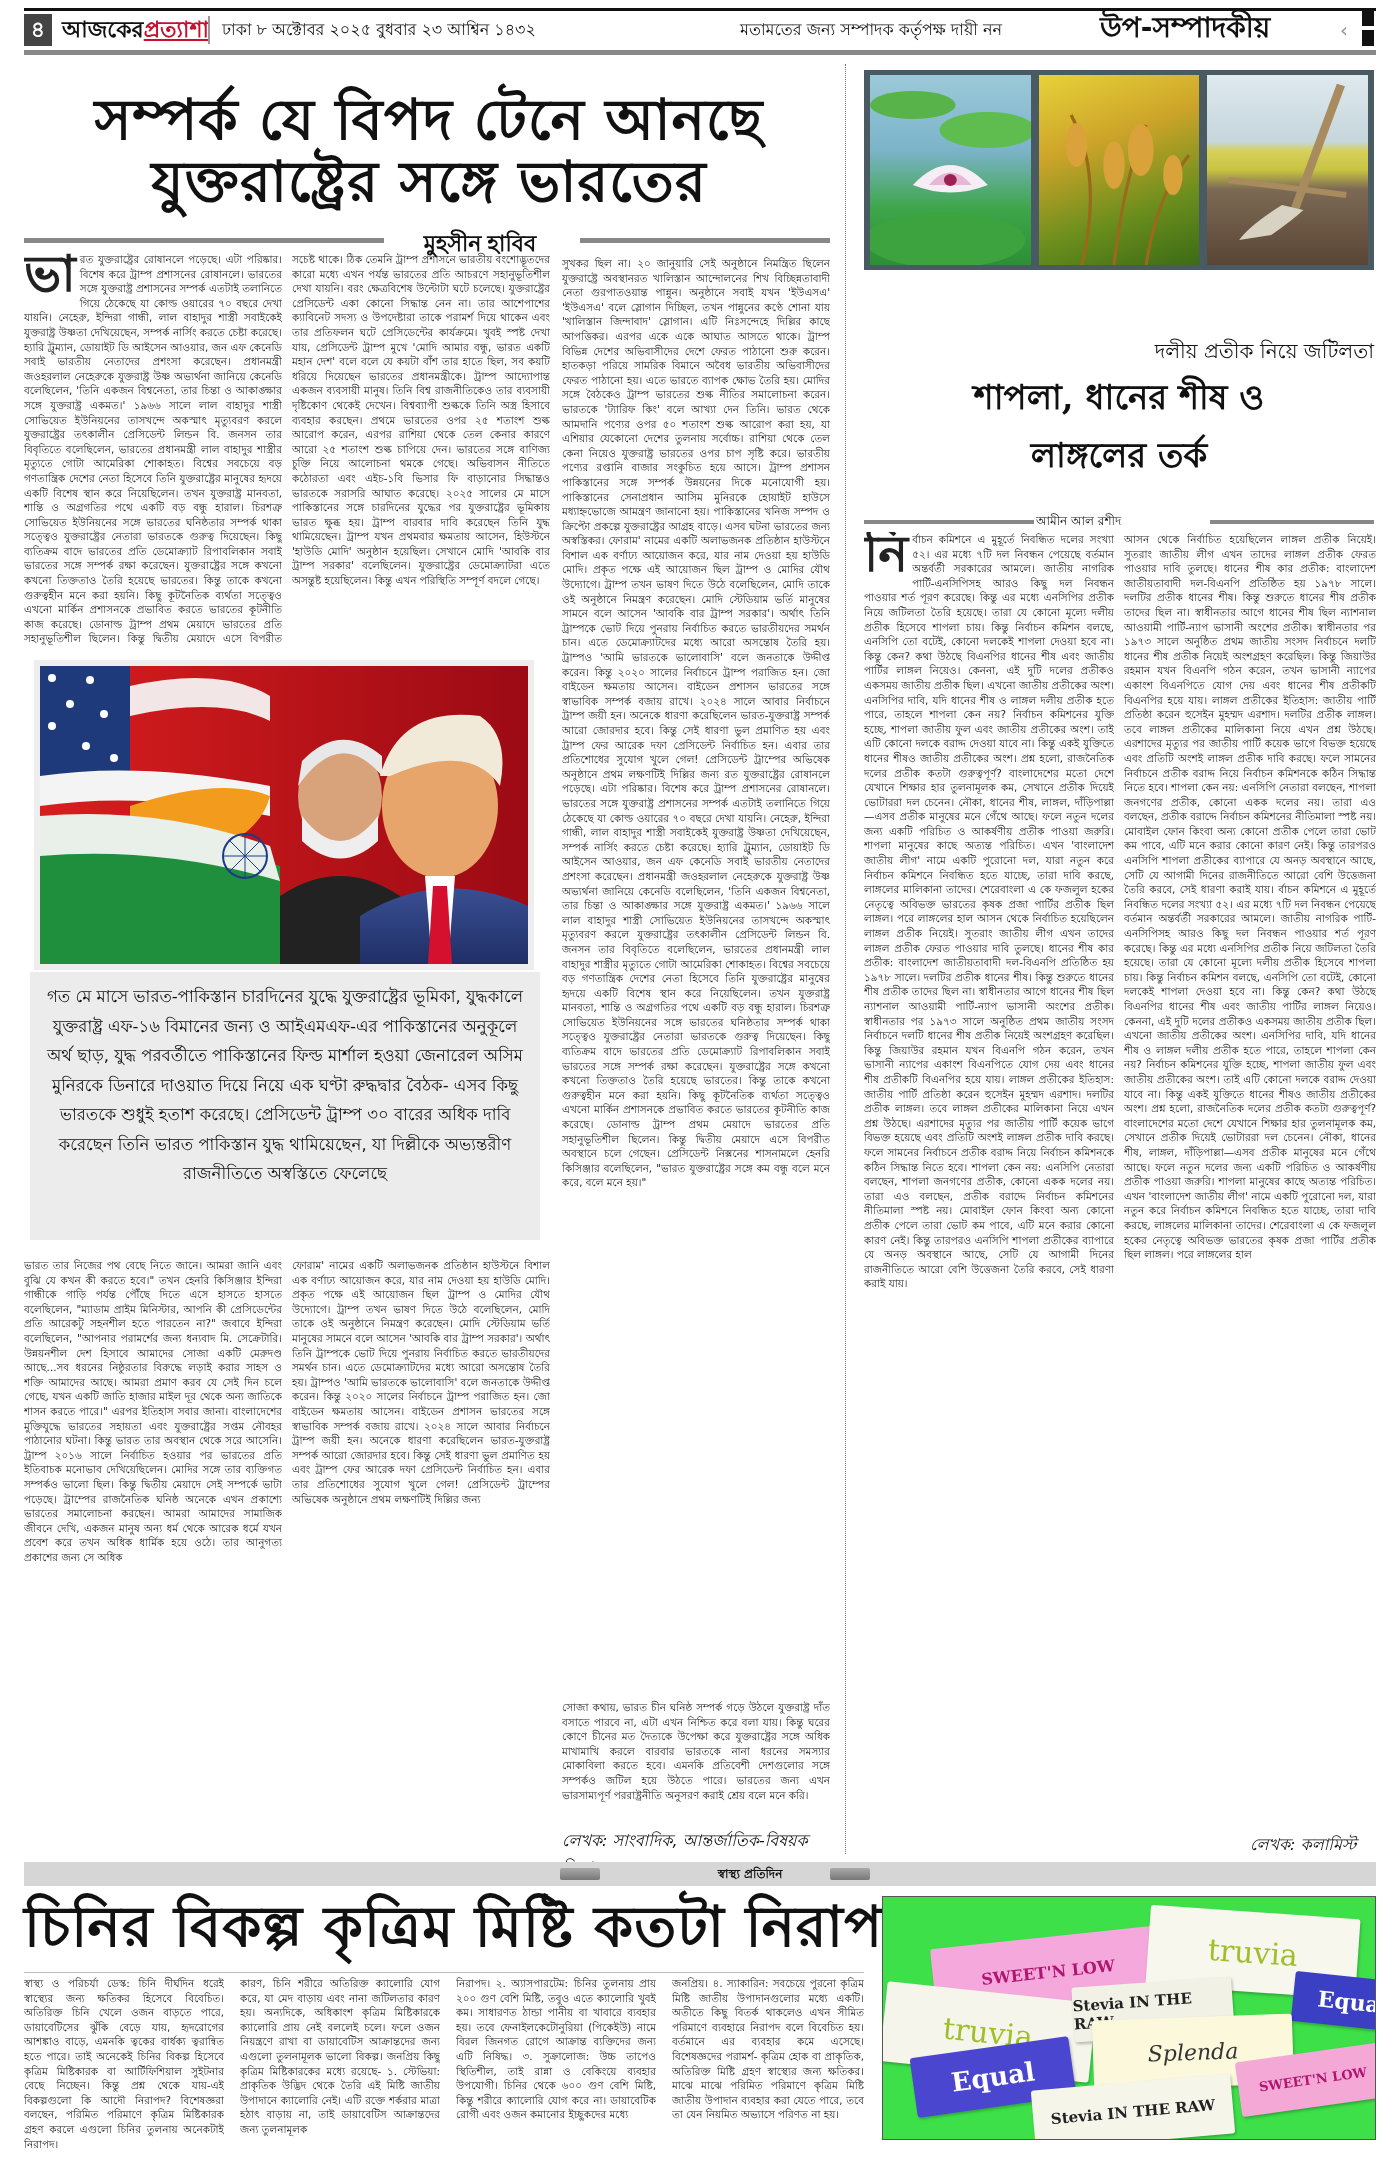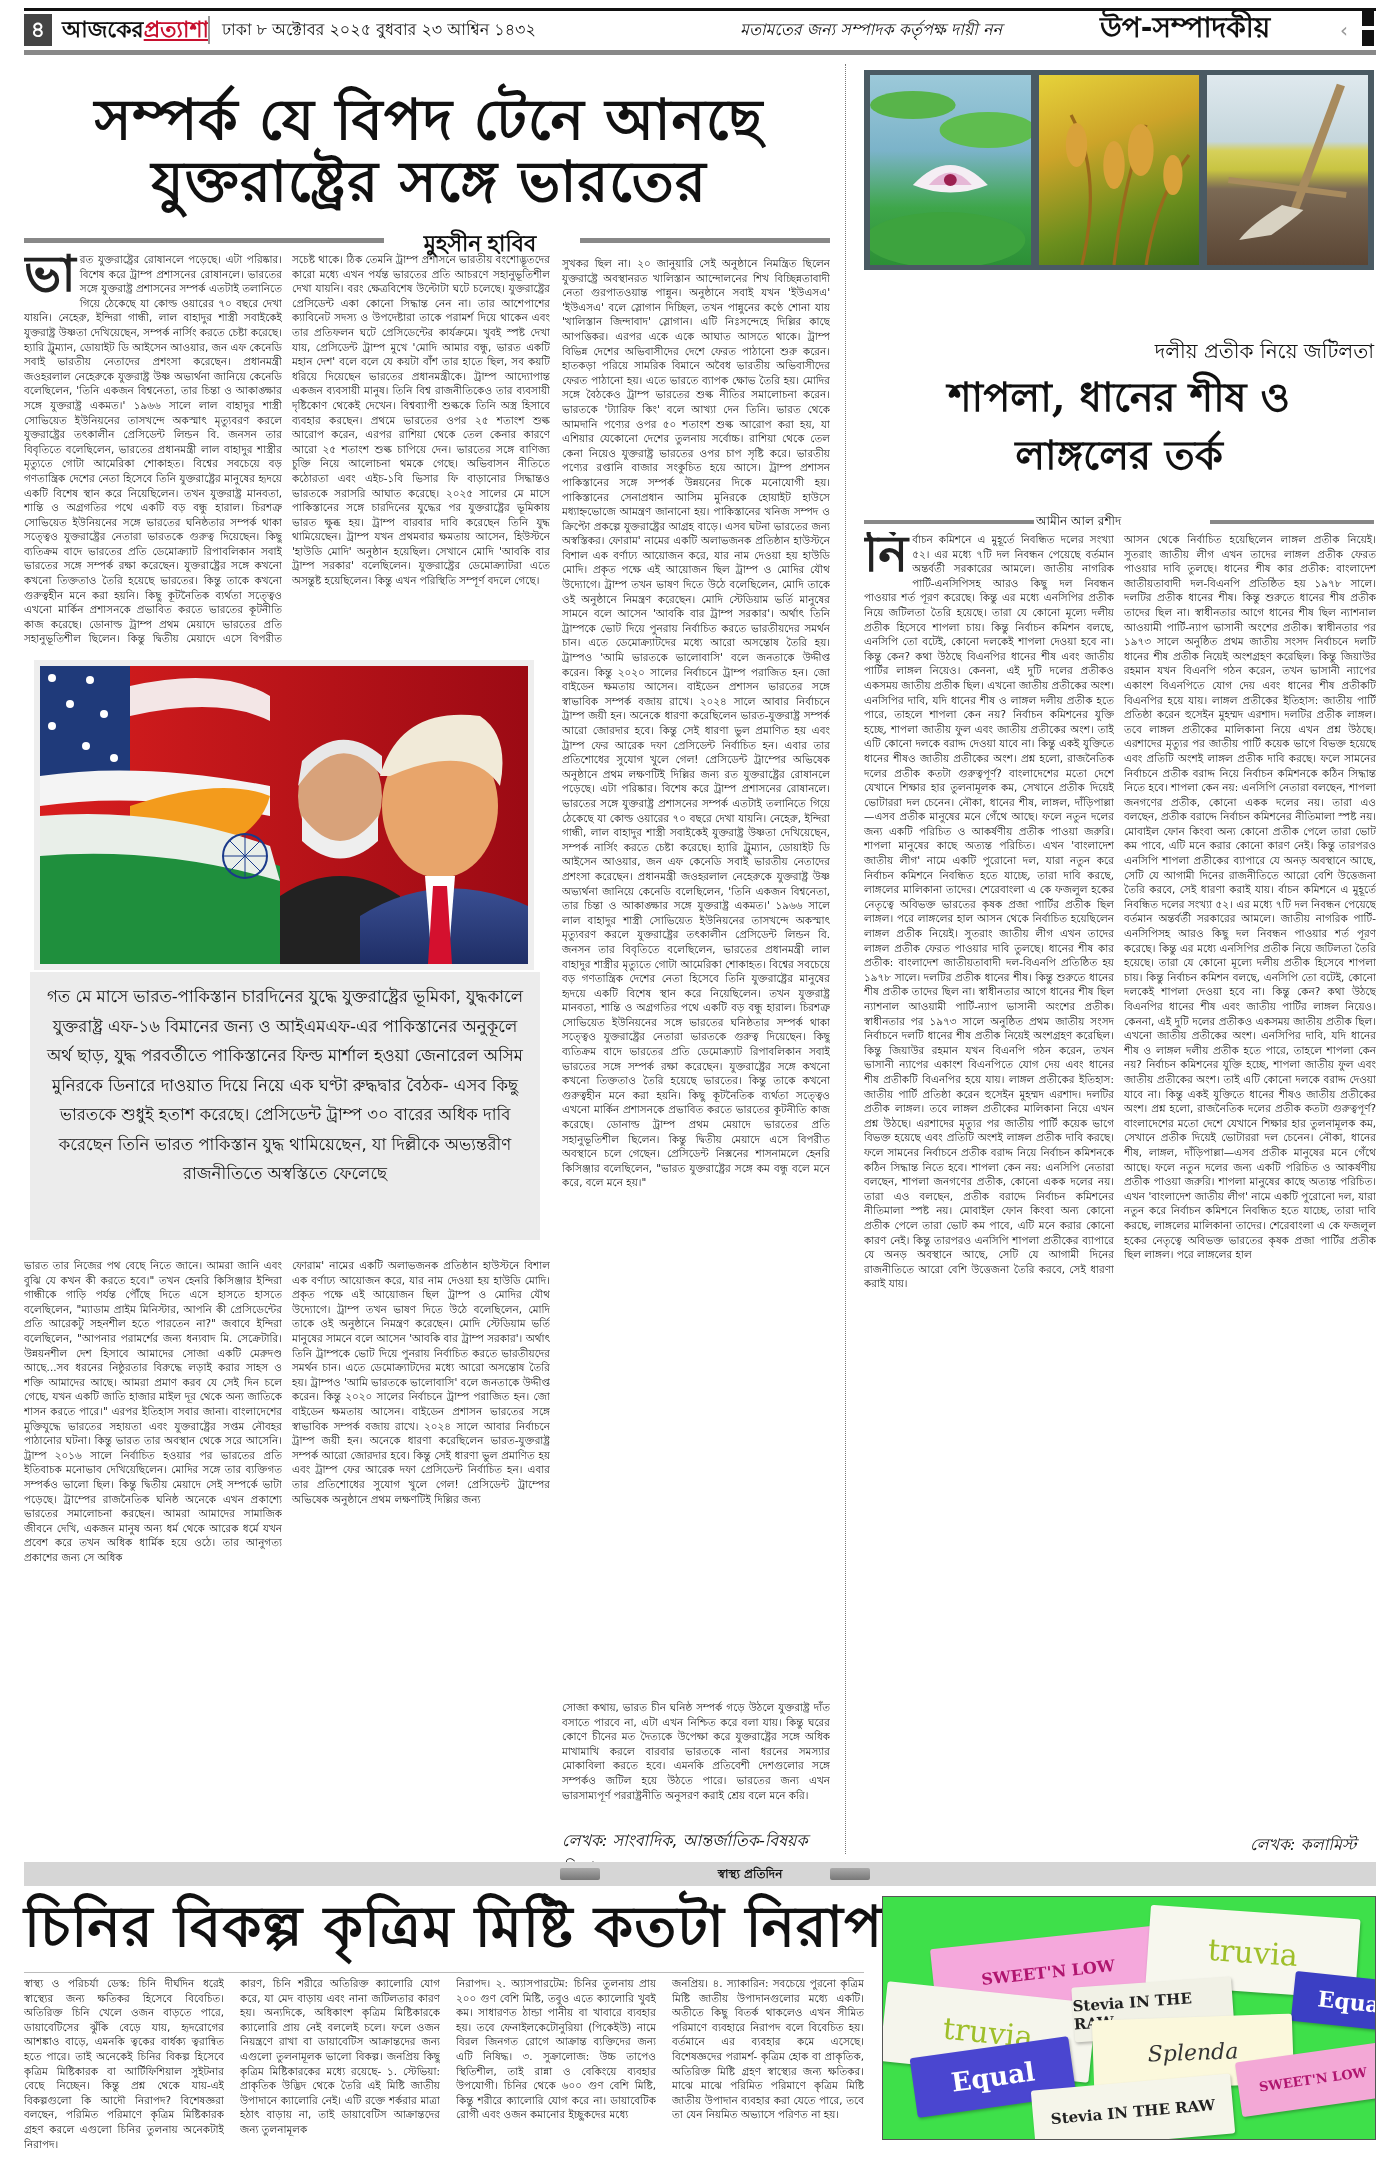--- a/index.html
+++ b/index.html
@@ -5,21 +5,21 @@
   * { box-sizing: border-box; margin: 0; padding: 0; }
   body { width: 1400px; height: 2165px; background: #fff; font-family: "DejaVu Sans", sans-serif; color: #111; position: relative; overflow: hidden; }
   .abs { position: absolute; }
   
   .topline { left: 24px; top: 8px; width: 1352px; height: 3px; background: #111; }
   .page-num { left: 24px; top: 14px; width: 28px; height: 32px; background: #444; color: #fff; font-size: 22px; font-weight: bold; text-align: center; line-height: 32px; }
   .logo { left: 62px; top: 14px; font-size: 22px; font-weight: bold; line-height: 32px; white-space: nowrap; }
   .logo .b { color: #c00; background: linear-gradient(#fff, #fff) ; }
   .sep { left: 208px; top: 16px; width: 2px; height: 28px; background: #999; }
   .dateline { left: 222px; top: 14px; font-size: 16px; line-height: 32px; white-space: nowrap; }
-  .disclaimer { left: 740px; top: 14px; font-size: 16px; line-height: 32px; white-space: nowrap; font-style: italic; }
+  .disclaimer { left: 740px; top: 14px; font-size: 16px; line-height: 32px; white-space: nowrap; }
   .section-name { left: 1100px; top: 10px; font-size: 28px; font-weight: bold; line-height: 36px; white-space: nowrap; }
   .section-chev { left: 1340px; top: 14px; font-size: 20px; color: #999; line-height: 32px; }
   .section-bars { left: 1356px; top: 10px; width: 20px; height: 38px; }
   .section-bars div { width: 12px; height: 16px; background: #111; margin-left: 6px; margin-bottom: 4px; }
   .mast-under { left: 24px; top: 50px; width: 1352px; height: 5px; background: #888; }
 
   
   .hl1 { left: 24px; top: 88px; width: 810px; text-align: center; font-family: "DejaVu Serif", serif; font-size: 56px; font-weight: bold; line-height: 62px; letter-spacing: 1px; }
   .hl-rule-l { left: 24px; top: 238px; width: 360px; height: 5px; background: #888; }
   .hl-rule-r { left: 580px; top: 238px; width: 250px; height: 5px; background: #888; }
@@ -32,21 +32,21 @@
   .photo1 { left: 34px; top: 660px; width: 500px; height: 310px; border: 6px solid #eee; overflow: hidden; }
   .pullquote { left: 30px; top: 972px; width: 510px; height: 268px; background: #ececec; font-size: 16.5px; line-height: 29.5px; text-align: center; padding: 10px 8px; color: #111; }
 
   
   .photo2 { left: 864px; top: 70px; width: 510px; height: 200px; background: #4a5a63; padding: 5px 6px; display: flex; gap: 8px; }
   .panel { flex: 1; height: 100%; }
   .p-lotus { background: linear-gradient(180deg, #9cc9d9 0%, #7bb3c9 40%, #3ea64a 70%, #2c8f36 100%); position: relative; }
   .p-rice { background: linear-gradient(160deg, #e6d23a 0%, #cda429 35%, #6b8e1d 70%, #3c6b16 100%); }
   .p-plough { background: linear-gradient(180deg, #dfe9ee 0%, #c5d6dc 35%, #d6d05a 40%, #c8c442 50%, #7c6a55 60%, #5a4534 100%); position: relative; }
   .kicker { left: 864px; top: 336px; width: 510px; text-align: right; font-size: 20px; font-family: "DejaVu Serif", serif; }
-  .hl2 { left: 864px; top: 368px; width: 510px; text-align: center; font-family: "DejaVu Serif", serif; font-size: 40px; font-weight: bold; line-height: 58px; }
+  .hl2 { left: 864px; top: 368px; width: 510px; text-align: center; font-family: "DejaVu Serif", serif; font-size: 34px; font-weight: bold; line-height: 58px; }
   .byline2 { left: 1036px; top: 512px; width: 170px; text-align: left; font-size: 12px; }
   .b2rule-l { left: 864px; top: 520px; width: 170px; height: 4px; background: #888; }
   .b2rule-r { left: 1210px; top: 520px; width: 164px; height: 4px; background: #888; }
 
   
   .health-band { left: 24px; top: 1862px; width: 1352px; height: 24px; background: #d6d6d6; }
   .health-label { left: 680px; top: 1862px; width: 140px; text-align: center; font-size: 12px; font-weight: bold; line-height: 24px; }
   .hb-tab { top: 1868px; width: 40px; height: 12px; background: linear-gradient(#aaa, #777); border-radius: 2px; }
   .hl3 { left: 24px; top: 1894px; width: 840px; font-family: "DejaVu Serif", serif; font-size: 56px; font-weight: bold; line-height: 64px; white-space: nowrap; letter-spacing: 1px; }
   .hl3-rule { left: 24px; top: 1972px; width: 840px; height: 1px; background: #bbb; }

